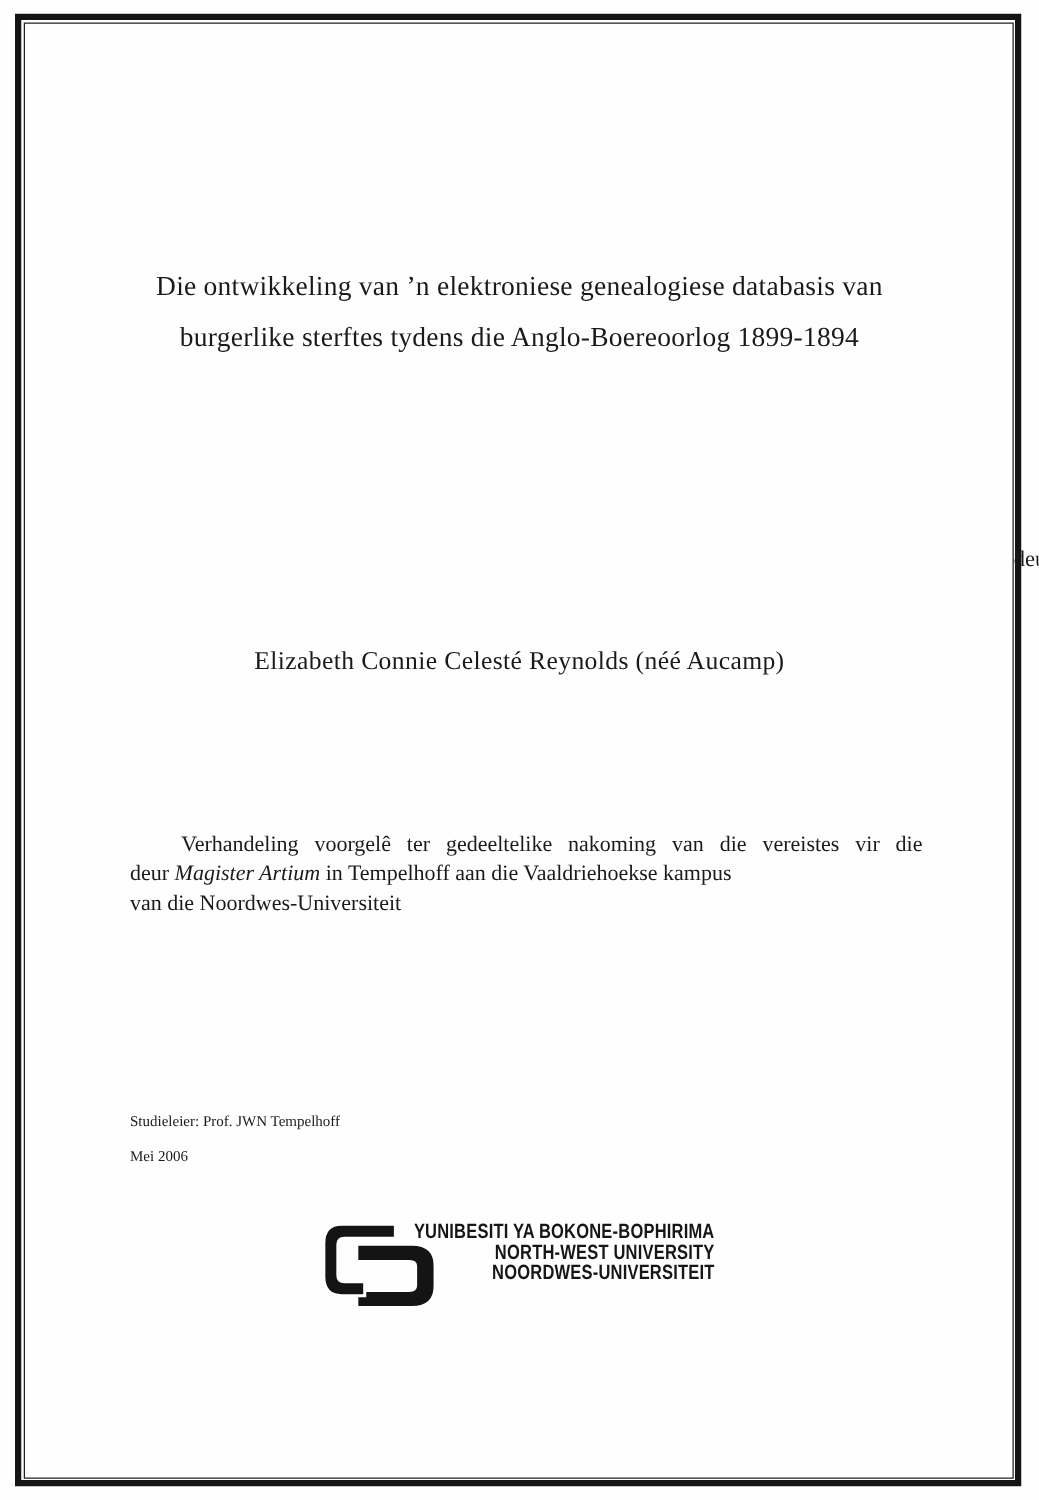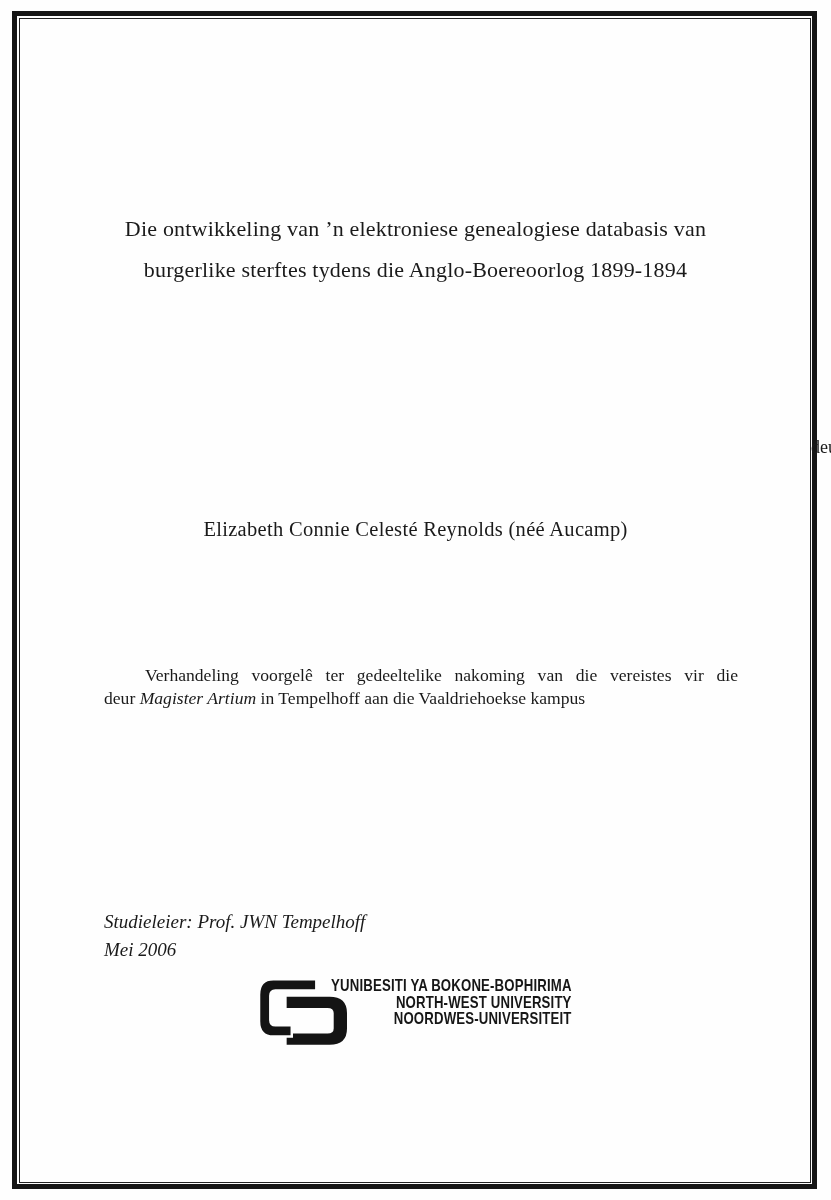--- a/index.html
+++ b/index.html
@@ -65,25 +65,24 @@
     line-height: 23.4px;
   }
   .statement .justified {
     text-align: justify;
     text-align-last: justify;
     margin-left: 41px;
   }
   .statement .italic { font-style: italic; text-align: center; }
   .supervisor-block {
     position: absolute;
-    top: 908px;
+    top: 883px;
     left: 104px;
-    font-size: 19px;
+    font-size: 12px;
     line-height: 28px;
-    font-style: italic;
   }
   .logo-mark {
     position: absolute;
     left: 257px;
     top: 977px;
     width: 90px;
     height: 68px;
   }
   .logo-text {
     position: absolute;
@@ -114,20 +113,21 @@
     <div>burgerlike sterftes tydens die Anglo-Boereoorlog 1899-1894</div>
   </div>
 
   <div class="byline">deur</div>
 
   <div class="author">Elizabeth Connie Celesté Reynolds (néé Aucamp)</div>
 
   <div class="statement">
     <div class="justified">Verhandeling voorgelê ter gedeeltelike nakoming van die vereistes vir die</div>
     <div><span>deur </span><span class="italic">Magister Artium</span><span> in Tempelhoff aan die Vaaldriehoekse kampus</span></div>
+    <div>van die Noordwes-Universiteit</div>
   </div>
 
   <div class="supervisor-block">
     <div>Studieleier: Prof. JWN Tempelhoff</div>
     <div>Mei 2006</div>
   </div>
 
   <svg class="logo-mark" viewBox="0 0 88 66" xmlns="http://www.w3.org/2000/svg" aria-hidden="true">
 
     <path fill="#141414" d="M29 19 H71 Q88 19 88 35 V50 Q88 66 71 66 H29 V55 H69 Q75 55 75 50 V35 Q75 30 69 30 H29 Z"></path>

